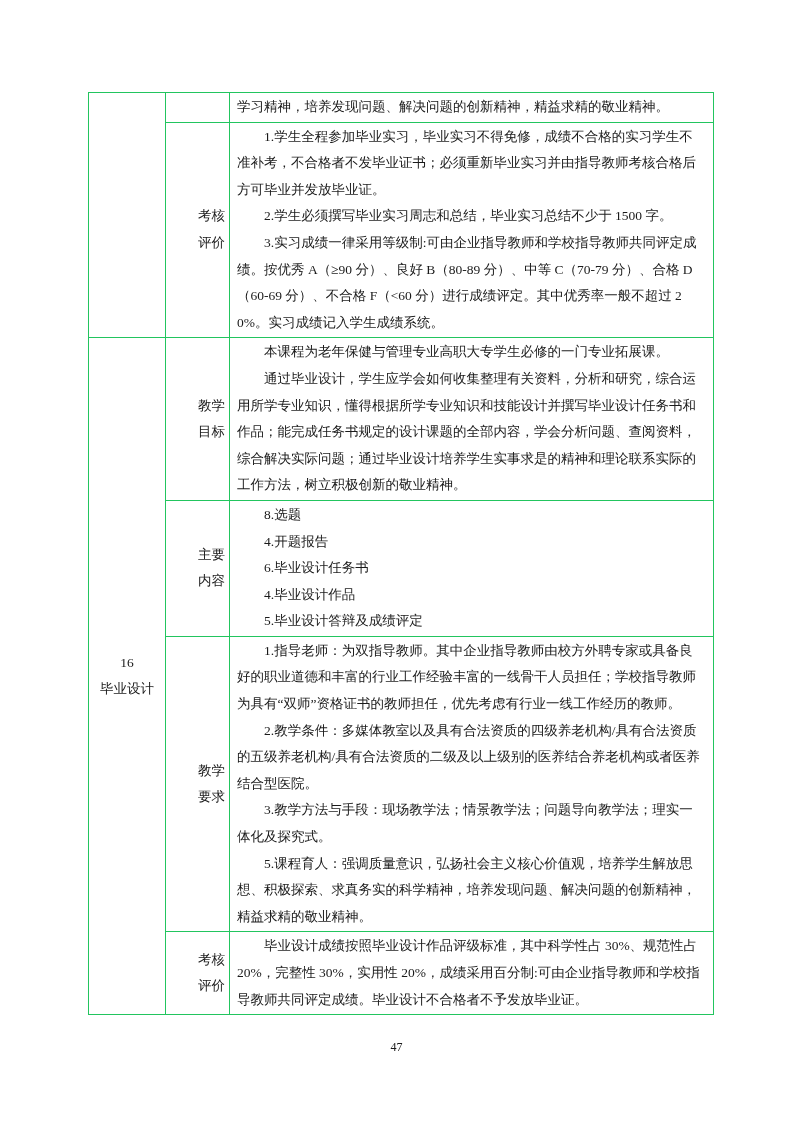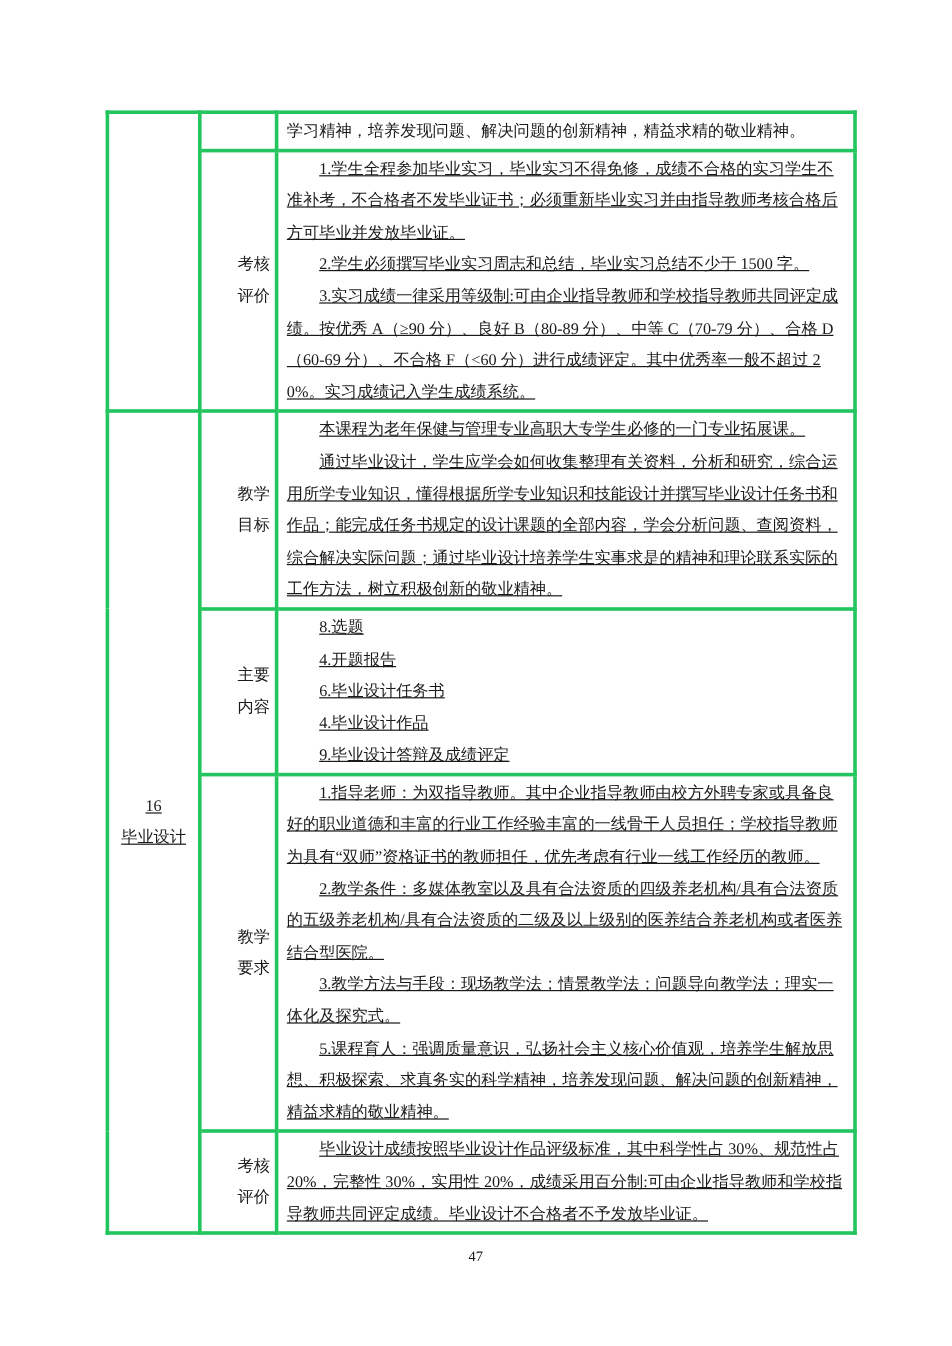--- a/index.html
+++ b/index.html
@@ -21,49 +21,47 @@
     left: 88px;
     top: 92px;
     width: 626px;
   }
   table.course-table {
     border-collapse: collapse;
     width: 100%;
     table-layout: fixed;
   }
   table.course-table td {
-    border: 3px solid #22c55e;
+    border: 1px solid #22c55e;
     font-size: 13.5px;
     line-height: 26.6px;
     vertical-align: middle;
     word-break: break-all;
   }
   col.c1 { width: 77px; }
   col.c2 { width: 64px; }
   td.course-col {
     text-align: center;
     vertical-align: middle;
     padding: 0 4px;
-    text-decoration: underline;
   }
   td.label-col {
     text-align: right;
     vertical-align: middle;
     padding: 0 4px;
   }
   td.content-col {
     vertical-align: middle;
     padding: 1px 8px 1px 7px;
   }
   td.content-col p {
     margin: 0;
   }
   p.indent {
     text-indent: 2em;
-    text-decoration: underline;
   }
   p.noindent {
     text-indent: 0;
   }
   .label-line, .course-line {
     display: block;
   }
   .page-number {
     position: absolute;
     top: 1040px;
@@ -123,21 +121,21 @@
         <tr>
           <td class="label-col">
             <span class="label-line">主要</span>
             <span class="label-line">内容</span>
           </td>
           <td class="content-col">
             <p class="indent">8.选题</p>
             <p class="indent">4.开题报告</p>
             <p class="indent">6.毕业设计任务书</p>
             <p class="indent">4.毕业设计作品</p>
-            <p class="indent">9.毕业设计答辩及成绩评定</p>
+            <p class="indent">5.毕业设计答辩及成绩评定</p>
           </td>
         </tr>
         <tr>
           <td class="label-col">
             <span class="label-line">教学</span>
             <span class="label-line">要求</span>
           </td>
           <td class="content-col">
             <p class="indent">1.指导老师：为双指导教师。其中企业指导教师由校方外聘专家或具备良好的职业道德和丰富的行业工作经验丰富的一线骨干人员担任；学校指导教师为具有“双师”资格证书的教师担任，优先考虑有行业一线工作经历的教师。</p>
             <p class="indent">2.教学条件：多媒体教室以及具有合法资质的四级养老机构/具有合法资质的五级养老机构/具有合法资质的二级及以上级别的医养结合养老机构或者医养结合型医院。</p>

